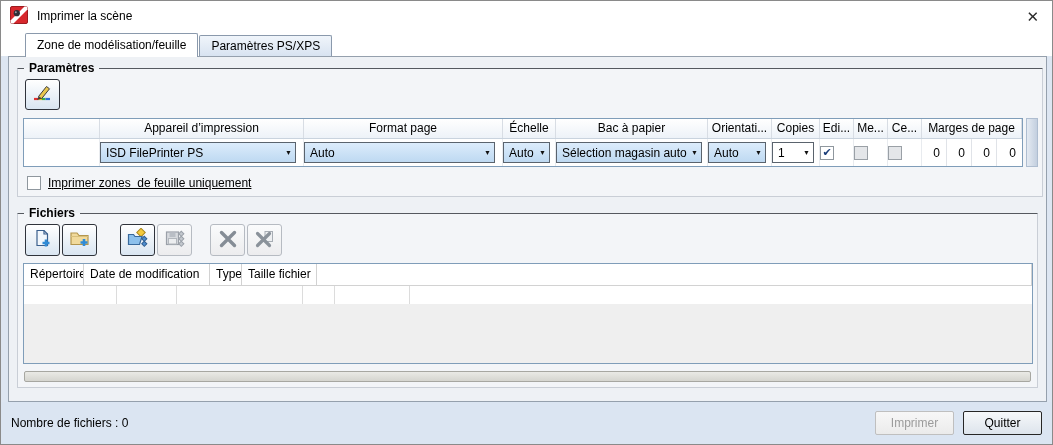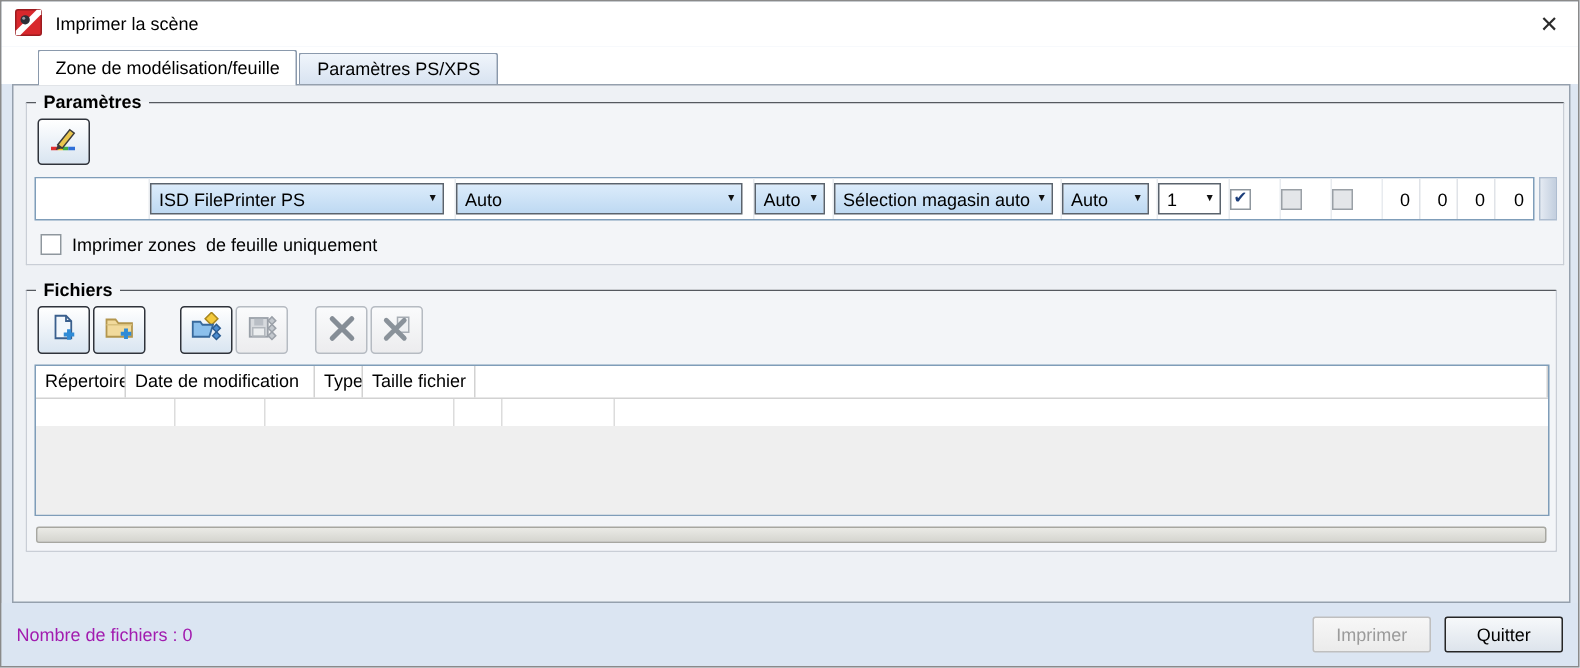--- a/index.html
+++ b/index.html
@@ -58,42 +58,42 @@
   .combo.white { background:#fff; }
   .w-dev{width:196px;} .w-fmt{width:191px;} .w-scl{width:47px;} .w-tray{width:146px;}
   .w-ori{width:58px;} .w-cop{width:42px;}
 
   .scrollstrip { width:12px; border:1px solid #aebdd0; margin-left:3px; align-self:stretch;
                  background:linear-gradient(90deg,#e4eaf2,#c3cfdf); }
 
   .cb { width:14px; height:14px; border:1px solid #8f979e; background:#fff; display:flex;
         align-items:center; justify-content:center; font-size:11px; color:#1c3e7a; line-height:1; }
   .cb.dis { background:#e4e6e9; border-color:#9aa0a6; }
-  .checkline { display:flex; align-items:flex-end; gap:7px; margin:9px 0 1px 5px; }
+  .checkline { display:flex; align-items:flex-end; gap:7px; margin:9px 0 1px 5px;text-decoration:underline; }
   .checkline span { white-space:pre; }
 
   
   .ftable { border:1px solid #7f9db9; background:#efefef; height:101px; display:flex;
             flex-direction:column; margin-left:1px; }
   .fhrow { display:flex; height:22px; background:#fff; border-bottom:1px solid #d2d2d2; flex:0 0 auto; }
   .fhcell { border-right:1px solid #d2d2d2; padding-left:6px; line-height:21px;
             white-space:nowrap; overflow:hidden; }
   .frow { display:flex; height:18px; background:#fff; flex:0 0 auto; }
   .fcell { border-right:1px solid #dcdcdc; height:100%; }
   .f0{width:93px;} .f1{width:60px;} .f2{width:126px;} .f3{width:32px;} .f4{width:75px;}
   .frest { flex:1; }
   .fgray { flex:1; background:#efefef; }
 
   .progress { height:11px; border:1px solid #a7a7a1; border-radius:2px; margin:7px 2px 0 2px;
               background:linear-gradient(#eaeae6,#d5d5cf); }
 
   
   .footer { position:absolute; left:0; top:401px; width:100%; height:42px; background:#dbe5f2;
             display:flex; align-items:center; padding:0 10px; }
-  .count { color:#a21caf; }
+  .count { color:#000000; }
   .btns { margin-left:auto; display:flex; gap:9px; }
   .btn { width:79px; height:24px; border:1px solid #707070; border-radius:2px; text-align:center;
          line-height:22px; background:linear-gradient(#f6f8fa,#dde4ec); }
   .btn.disabled { color:#9b9b9b; border-color:#bfbfbf; background:linear-gradient(#f7f7f7,#ebebeb); }
   .btn.default { border-color:#262626; }
 </style>
 </head>
 <body>
 
 <div class="window">
@@ -129,20 +129,33 @@
             <path d="M10 15 h3.5" stroke="#3fae49" stroke-width="2.2"></path>
             <path d="M13.5 15 h4.5" stroke="#2e6fd8" stroke-width="2.2"></path>
             <path d="M6.5 12.5 L14.5 2.5 L17.5 4.8 L9.5 14.8 Z" fill="#e9c64e" stroke="#3c3c3c" stroke-width="1"></path>
             <path d="M6.5 12.5 L5.2 16 L9.5 14.8 Z" fill="#3c3c3c"></path>
           </svg>
         </span>
       </button>
 
       <div class="ptable-wrap">
         <div class="ptable">
+          <div class="hrow">
+            <div class="hcell c0"></div>
+            <div class="hcell c1">Appareil d’impression</div>
+            <div class="hcell c2">Format page</div>
+            <div class="hcell c3">Échelle</div>
+            <div class="hcell c4">Bac à papier</div>
+            <div class="hcell c5">Orientati...</div>
+            <div class="hcell c6">Copies</div>
+            <div class="hcell c7">Edi...</div>
+            <div class="hcell c8">Me...</div>
+            <div class="hcell c9">Ce...</div>
+            <div class="hcell c10">Marges de page</div>
+          </div>
           <div class="drow">
             <div class="dcell c0"></div>
             <div class="dcell c1">
               <div class="combo w-dev">
                 <span class="txt">ISD FilePrinter PS</span>
                 <span class="arr">▼</span>
               </div>
             </div>
             <div class="dcell c2">
               <div class="combo w-fmt">

